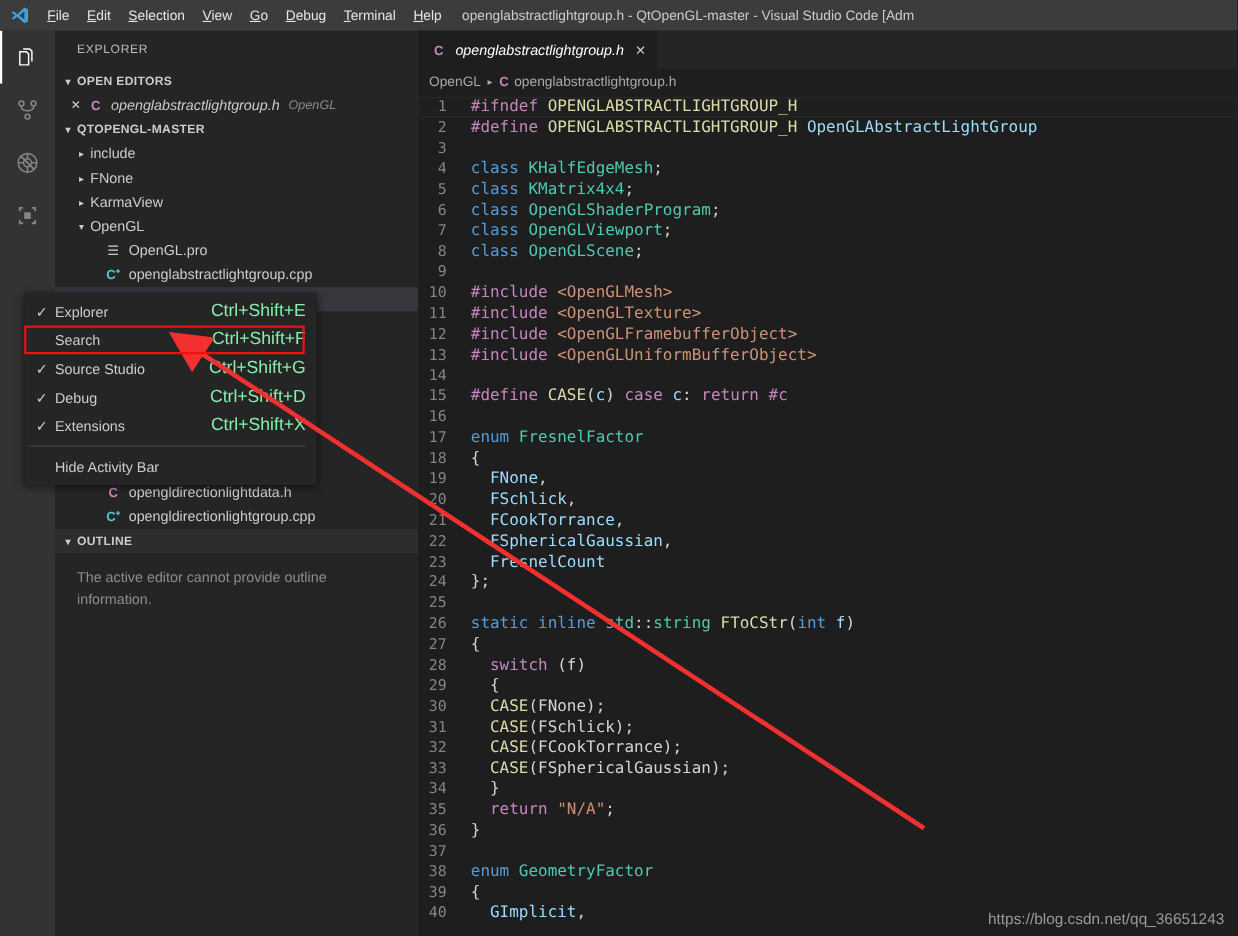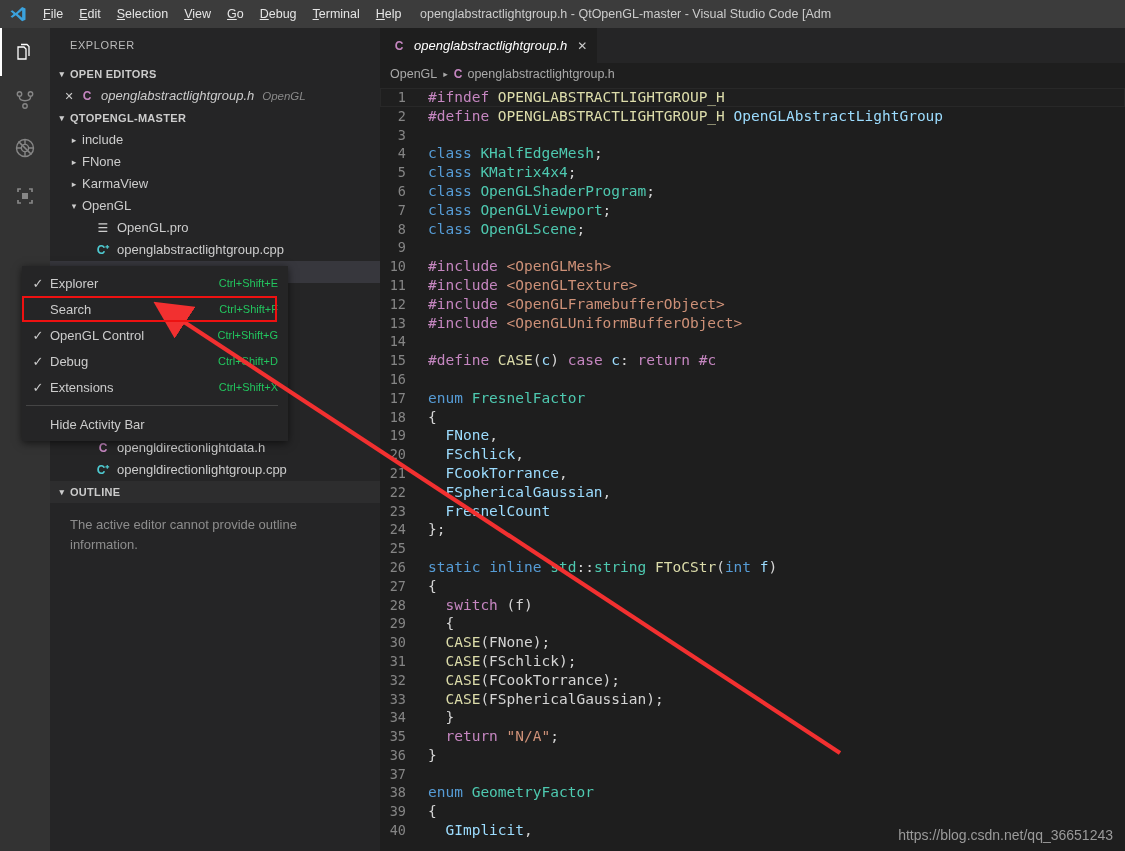--- a/index.html
+++ b/index.html
@@ -156,21 +156,21 @@
     box-shadow: 0 2px 8px rgba(0,0,0,0.6);
     padding: 4px 0; z-index: 40;
     font-size: 13px; color: #cccccc;
   }
   .ctx-row {
     height: 26px; display: flex; align-items: center; cursor: pointer;
     padding: 0 10px 0 4px; position: relative;
   }
   .ctx-check { flex: 0 0 24px; text-align: center; font-size: 13px; color: #cccccc; }
   .ctx-label { flex: 1; font-size: 13px; }
-  .ctx-key { font-size: 11px; color: #22c55e; }
+  .ctx-key { font-size: 16px; color: #86efac; }
   .ctx-sep { height: 1px; background: #454545; margin: 5px 10px 5px 4px; }
 
   
   .hl-box {
     position: absolute; left: 22px; top: 296px; width: 255px; height: 26px;
     border: 2.5px solid #ee1111; z-index: 60; pointer-events: none;
   }
 
   
   .annot {
@@ -376,21 +376,21 @@
         <span class="ctx-label">Explorer</span>
         <span class="ctx-key">Ctrl+Shift+E</span>
       </div>
       <div class="ctx-row">
         <span class="ctx-check"></span>
         <span class="ctx-label">Search</span>
         <span class="ctx-key">Ctrl+Shift+F</span>
       </div>
       <div class="ctx-row">
         <span class="ctx-check">✓</span>
-        <span class="ctx-label">OpenGL Control</span>
+        <span class="ctx-label">Source Studio</span>
         <span class="ctx-key">Ctrl+Shift+G</span>
       </div>
       <div class="ctx-row">
         <span class="ctx-check">✓</span>
         <span class="ctx-label">Debug</span>
         <span class="ctx-key">Ctrl+Shift+D</span>
       </div>
       <div class="ctx-row">
         <span class="ctx-check">✓</span>
         <span class="ctx-label">Extensions</span>

